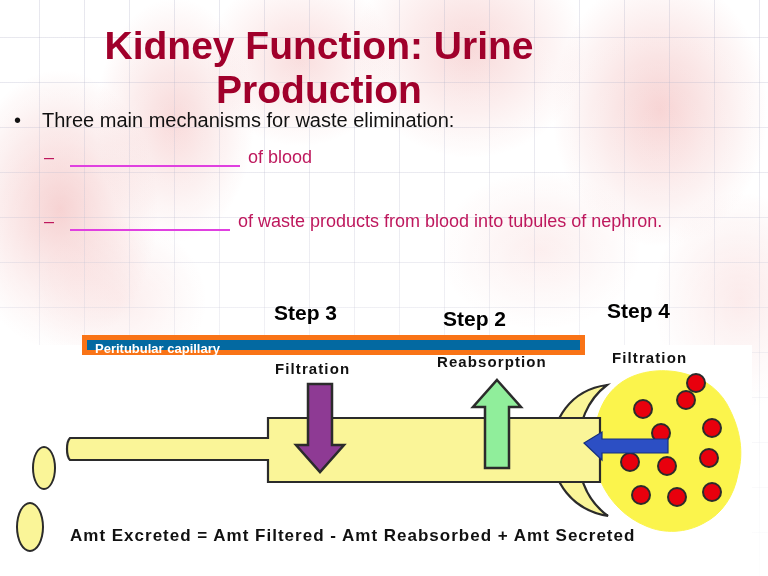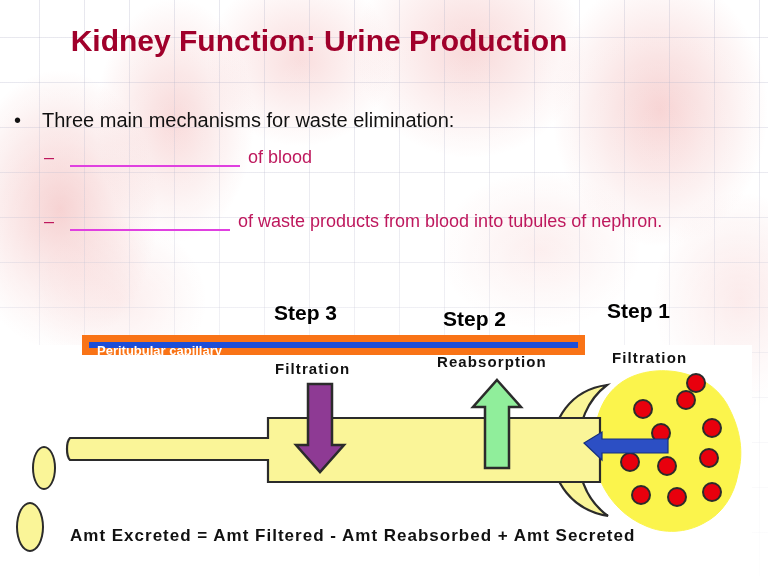--- a/index.html
+++ b/index.html
@@ -35,21 +35,21 @@
     background-size:45px 45px;
     background-position:-6px -8px;
   }
   .bg-fade{
     position:absolute;left:0;right:0;top:0;height:576px;
     background:linear-gradient(to bottom, rgba(255,255,255,0) 0%, rgba(255,255,255,.18) 40%, rgba(255,255,255,.45) 62%, rgba(255,255,255,.75) 80%, rgba(255,255,255,.92) 100%);
   }
   
   .title{
     position:absolute;left:0;top:24px;width:638px;text-align:center;
-    font-size:30px;font-weight:bold;color:#A0002B;
+    font-size:39px;font-weight:bold;color:#A0002B;
     letter-spacing:0px;
   }
   
   .bullet-l1{
     position:absolute;left:14px;top:109px;width:740px;
     font-size:20px;color:#111111;white-space:nowrap;
   }
   .bullet-l1 .dot{display:inline-block;width:28px;}
   .sub{
     position:absolute;font-size:18px;color:#be185d;white-space:nowrap;
@@ -76,21 +76,21 @@
   }
   .steplbl{
     position:absolute;font-size:21px;font-weight:bold;color:#000000;white-space:nowrap;
   }
   #step3{left:274px;top:11px;}
   #step2{left:443px;top:17px;}
   #step1{left:607px;top:9px;}
 
   .redbar{
     position:absolute;left:82px;top:45px;width:503px;height:20px;
-    background:#1d4ed8;border:7px solid #f97316;box-sizing:border-box;
+    background:#0369a1;border:5px solid #f97316;box-sizing:border-box;
   }
   .redbar span{
     position:absolute;left:8px;top:1px;
     color:#ffffff;font-size:13px;font-weight:bold;white-space:nowrap;
   }
 
   .proclbl{
     position:absolute;font-size:15px;font-weight:bold;color:#111111;
     letter-spacing:1.1px;white-space:nowrap;
   }
@@ -134,21 +134,21 @@
   <div class="sub" id="sub3">
     <span class="dash">–</span><span class="blank"></span><span class="tail">of waste products from blood into tubules of nephron.</span>
   </div>
 
   <div id="diagram">
 
     <div class="white-panel"></div>
 
     <div class="steplbl" id="step3">Step 3</div>
     <div class="steplbl" id="step2">Step 2</div>
-    <div class="steplbl" id="step1">Step 1</div>
+    <div class="steplbl" id="step1">Step 4</div>
 
     <div class="redbar">
       <span>Peritubular capillary</span>
     </div>
 
     <div class="proclbl" id="lbl-secretion">Filtration</div>
     <div class="proclbl" id="lbl-reabsorption">Reabsorption</div>
     <div class="proclbl" id="lbl-filtration">Filtration</div>
 
     <svg class="layer" viewBox="0 0 768 286">

